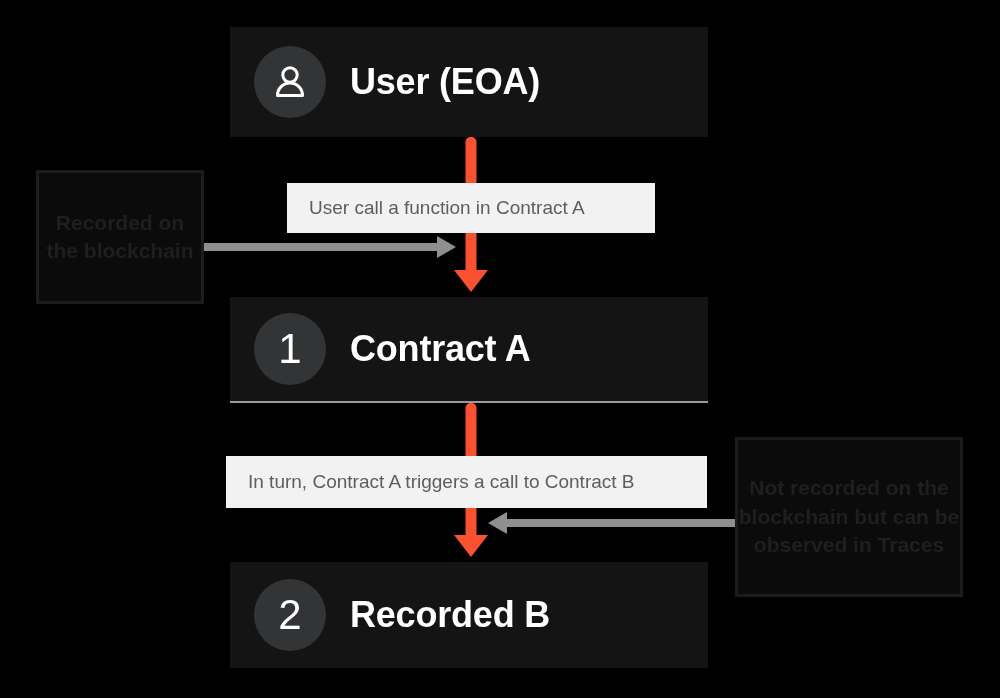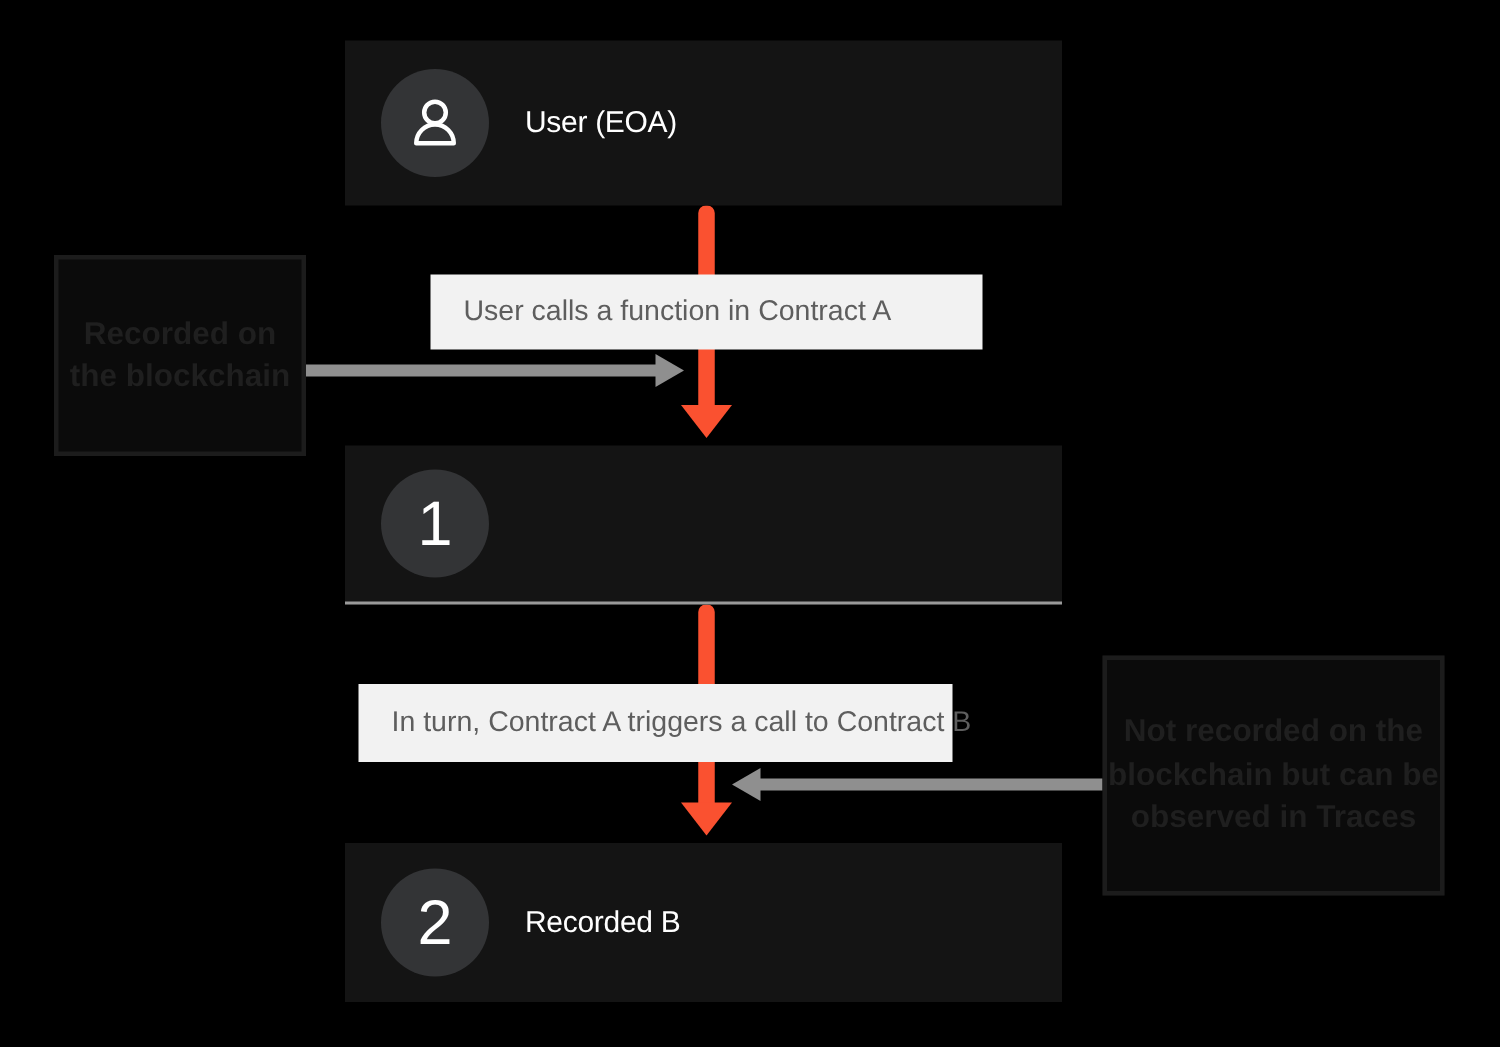--- a/index.html
+++ b/index.html
@@ -49,41 +49,41 @@
     color: #ffffff;
     font-size: 42px;
     font-weight: 300;
     line-height: 1;
   }
   .badge svg { display: block; }
 
   .node-label {
     margin-left: 24px;
     color: #ffffff;
-    font-size: 20px;
-    font-weight: normal;
+    font-size: 36px;
+    font-weight: bold;
     letter-spacing: -0.2px;
     white-space: nowrap;
   }
 
   
   .caption {
     position: absolute;
     background: #f2f2f2;
     color: #5e5e5e;
     font-size: 19px;
     display: flex;
     align-items: center;
     box-sizing: border-box;
     padding: 0 22px;
     z-index: 6;
     white-space: nowrap;
   }
   .caption.c1 { left: 287px; top: 183px; width: 368px; height: 50px; }
-  .caption.c2 { left: 239px; top: 456px; width: 396px; height: 52px; }
+  .caption.c2 { left: 226px; top: 456px; width: 481px; height: 52px; }
 
   
   .note {
     position: absolute;
     background: #0b0b0b;
     border: 3px solid #1c1c1c;
     box-sizing: border-box;
     display: flex;
     align-items: center;
     justify-content: center;
@@ -181,28 +181,29 @@
           <circle cx="20" cy="13" r="7.2" fill="none" stroke="#ffffff" stroke-width="3"></circle>
           <path d="M7.5 33.5 A12.5 12.5 0 0 1 32.5 33.5 Z" fill="none" stroke="#ffffff" stroke-width="3" stroke-linejoin="round"></path>
         </svg>
       </span>
     </div>
     <div class="node-label">User (EOA)</div>
   </div>
 
   <div class="node ca">
     <div class="badge">1</div>
+    <div class="node-label">Contract A</div>
   </div>
 
   <div class="node cb">
     <div class="badge">2</div>
     <div class="node-label">Recorded B</div>
   </div>
 
-  <div class="caption c1">User calls a function in Contract A</div>
+  <div class="caption c1">User call a function in Contract A</div>
   <div class="caption c2">In turn, Contract A triggers a call to Contract B</div>
 
   <div class="note left">
     <span class="note-text">Recorded on the blockchain</span>
   </div>
   <div class="note right">
     <span class="note-text">Not recorded on the blockchain but can be observed in Traces</span>
   </div>
 
 </div>

